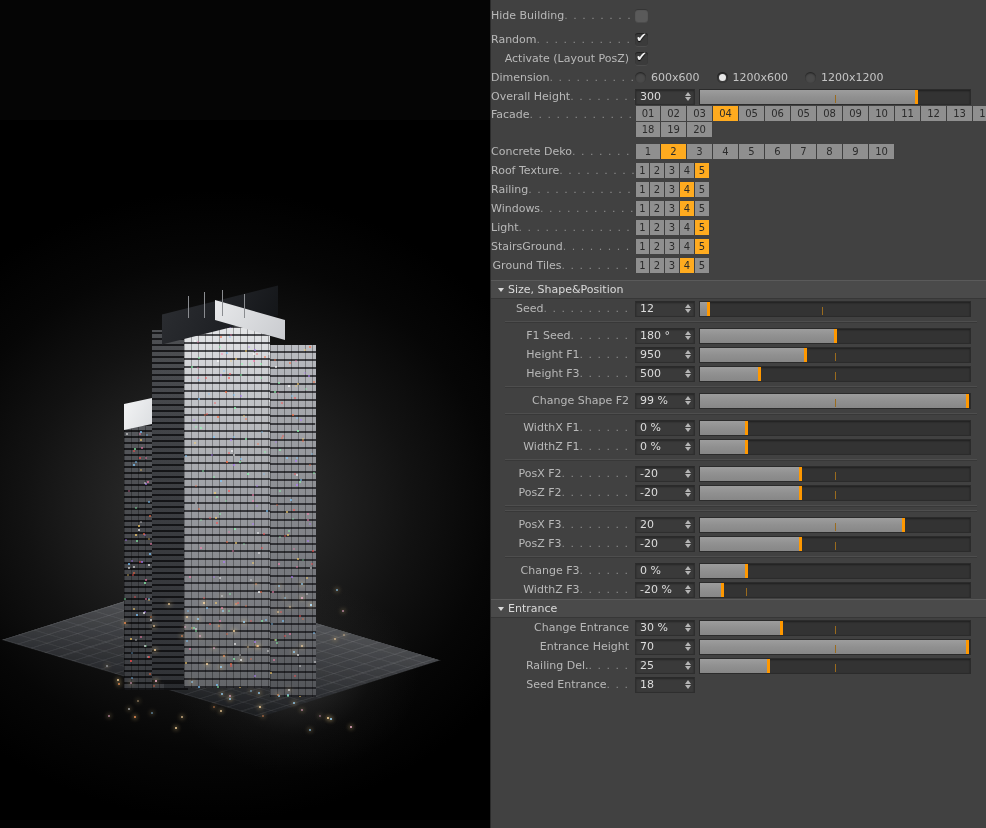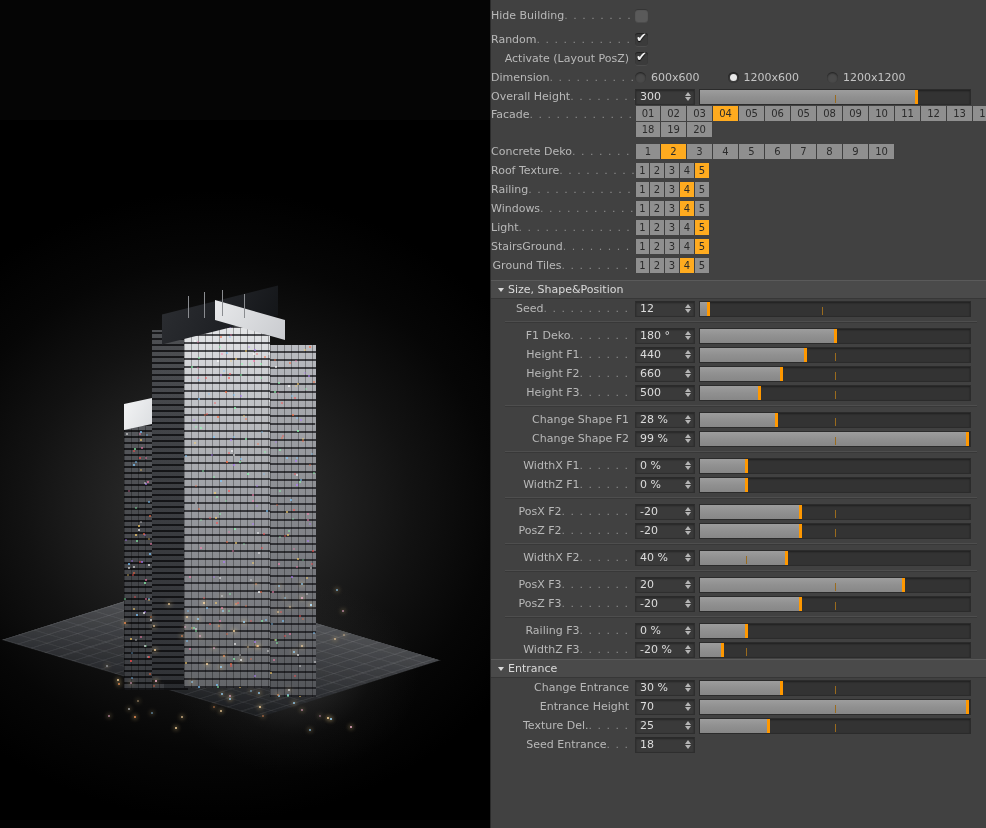--- a/index.html
+++ b/index.html
@@ -135,21 +135,21 @@
     position:relative;
   }
   .cbox.on::after{
     content:"✔";
     position:absolute;left:1px;top:-3px;
     color:#f2f2f2;font-size:13px;line-height:16px;
     text-shadow:0 1px 1px #000;
   }
 
   
-  .radios{display:flex;align-items:center;gap:18px;}
+  .radios{display:flex;align-items:center;gap:7px;}
   .radio-item{display:flex;align-items:center;margin-right:10px;}
   .rbtn{
     width:11px;height:11px;border-radius:50%;
     background:#4a4a4a;
     box-shadow:inset 0 1px 2px rgba(0,0,0,.6);
     margin-right:5px;
     position:relative;
   }
   .rbtn.on{background:#3c3c3c;}
   .rbtn.on::after{
@@ -879,96 +879,66 @@
               </span>
             </div>
             <div class="slider">
               <div class="fill" style="width: 3%;"></div>
               <div class="tick" style="left: 45%;"></div>
               <div class="knob" style="left: calc(3% - 1px);"></div>
             </div>
           </div>
           <div class="sep"></div>
           <div class="row tight">
-            <div class="lbl"><span>F1 Deko</span><span class="leader">. . . . . . .</span></div>
+            <div class="lbl"><span>F1 Seed</span><span class="leader">. . . . . . .</span></div>
             <div class="numfield">
               <span class="val">180 °</span>
               <span class="spin">
                 <i class="up"></i>
                 <i class="dn"></i>
               </span>
             </div>
             <div class="slider">
               <div class="fill" style="width: 50%;"></div>
               <div class="tick" style="left: 50%;"></div>
               <div class="knob" style="left: calc(50% - 1px);"></div>
             </div>
           </div>
           <div class="row tight">
             <div class="lbl"><span>Height F1</span><span class="leader">. . . . . .</span></div>
             <div class="numfield">
-              <span class="val">440</span>
+              <span class="val">950</span>
               <span class="spin">
                 <i class="up"></i>
                 <i class="dn"></i>
               </span>
             </div>
             <div class="slider">
               <div class="fill" style="width: 39%;"></div>
               <div class="tick" style="left: 50%;"></div>
               <div class="knob" style="left: calc(39% - 1px);"></div>
             </div>
           </div>
           <div class="row tight">
-            <div class="lbl"><span>Height F2</span><span class="leader">. . . . . .</span></div>
-            <div class="numfield">
-              <span class="val">660</span>
-              <span class="spin">
-                <i class="up"></i>
-                <i class="dn"></i>
-              </span>
-            </div>
-            <div class="slider">
-              <div class="fill" style="width: 30%;"></div>
-              <div class="tick" style="left: 50%;"></div>
-              <div class="knob" style="left: calc(30% - 1px);"></div>
-            </div>
-          </div>
-          <div class="row tight">
             <div class="lbl"><span>Height F3</span><span class="leader">. . . . . .</span></div>
             <div class="numfield">
               <span class="val">500</span>
               <span class="spin">
                 <i class="up"></i>
                 <i class="dn"></i>
               </span>
             </div>
             <div class="slider">
               <div class="fill" style="width: 22%;"></div>
               <div class="tick" style="left: 50%;"></div>
               <div class="knob" style="left: calc(22% - 1px);"></div>
             </div>
           </div>
           <div class="sep"></div>
           <div class="row tight">
-            <div class="lbl"><span>Change Shape F1</span><span class="leader"></span></div>
-            <div class="numfield">
-              <span class="val">28 %</span>
-              <span class="spin">
-                <i class="up"></i>
-                <i class="dn"></i>
-              </span>
-            </div>
-            <div class="slider">
-              <div class="fill" style="width: 28%;"></div>
-              <div class="tick" style="left: 50%;"></div>
-              <div class="knob" style="left: calc(28% - 1px);"></div>
-            </div>
-          </div>
-          <div class="row tight">
             <div class="lbl"><span>Change Shape F2</span><span class="leader"></span></div>
             <div class="numfield">
               <span class="val">99 %</span>
               <span class="spin">
                 <i class="up"></i>
                 <i class="dn"></i>
               </span>
             </div>
             <div class="slider">
               <div class="fill" style="width: 99%;"></div>
@@ -1030,35 +1000,20 @@
                 <i class="dn"></i>
               </span>
             </div>
             <div class="slider">
               <div class="fill" style="width: 37%;"></div>
               <div class="tick" style="left: 50%;"></div>
               <div class="knob" style="left: calc(37% - 1px);"></div>
             </div>
           </div>
           <div class="sep"></div>
-          <div class="row tight">
-            <div class="lbl"><span>WidthX F2</span><span class="leader">. . . . . .</span></div>
-            <div class="numfield">
-              <span class="val">40 %</span>
-              <span class="spin">
-                <i class="up"></i>
-                <i class="dn"></i>
-              </span>
-            </div>
-            <div class="slider">
-              <div class="fill" style="width: 32%;"></div>
-              <div class="tick" style="left: 17%;"></div>
-              <div class="knob" style="left: calc(32% - 1px);"></div>
-            </div>
-          </div>
           <div class="sep"></div>
           <div class="row tight">
             <div class="lbl"><span>PosX F3</span><span class="leader">. . . . . . . .</span></div>
             <div class="numfield">
               <span class="val">20</span>
               <span class="spin">
                 <i class="up"></i>
                 <i class="dn"></i>
               </span>
             </div>
@@ -1078,21 +1033,21 @@
               </span>
             </div>
             <div class="slider">
               <div class="fill" style="width: 37%;"></div>
               <div class="tick" style="left: 50%;"></div>
               <div class="knob" style="left: calc(37% - 1px);"></div>
             </div>
           </div>
           <div class="sep"></div>
           <div class="row tight">
-            <div class="lbl"><span>Railing F3</span><span class="leader">. . . . . .</span></div>
+            <div class="lbl"><span>Change F3</span><span class="leader">. . . . . .</span></div>
             <div class="numfield">
               <span class="val">0 %</span>
               <span class="spin">
                 <i class="up"></i>
                 <i class="dn"></i>
               </span>
             </div>
             <div class="slider">
               <div class="fill" style="width: 17%;"></div>
               <div class="knob" style="left: calc(17% - 1px);"></div>
@@ -1144,21 +1099,21 @@
                 <i class="dn"></i>
               </span>
             </div>
             <div class="slider">
               <div class="fill" style="width: 99%;"></div>
               <div class="tick" style="left: 50%;"></div>
               <div class="knob" style="left: calc(99% - 1px);"></div>
             </div>
           </div>
           <div class="row tight">
-            <div class="lbl"><span>Texture Del.</span><span class="leader">. . . . .</span></div>
+            <div class="lbl"><span>Railing Del.</span><span class="leader">. . . . .</span></div>
             <div class="numfield">
               <span class="val">25</span>
               <span class="spin">
                 <i class="up"></i>
                 <i class="dn"></i>
               </span>
             </div>
             <div class="slider">
               <div class="fill" style="width: 25%;"></div>
               <div class="tick" style="left: 50%;"></div>

